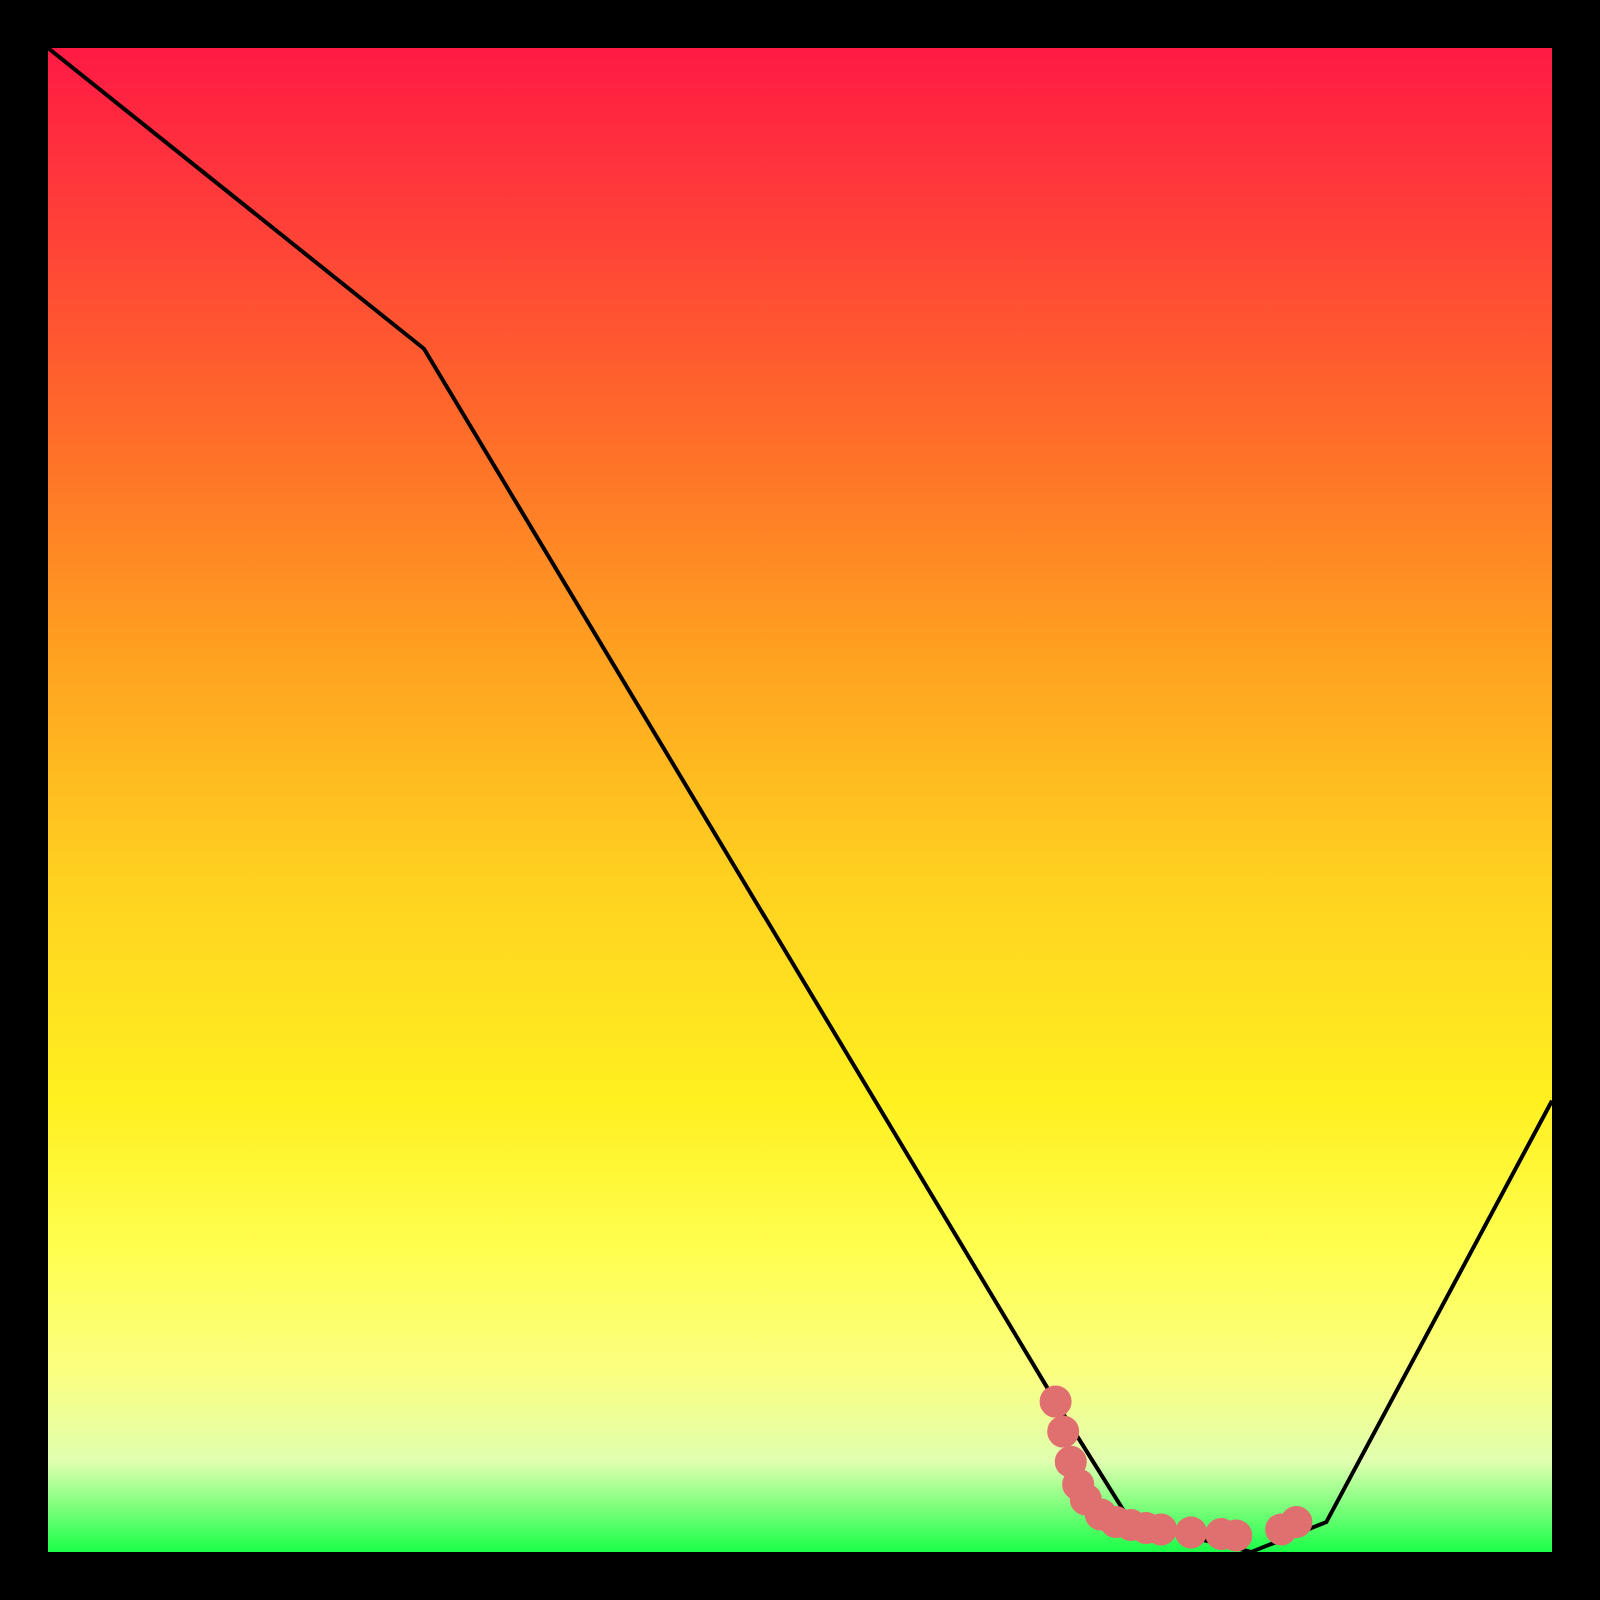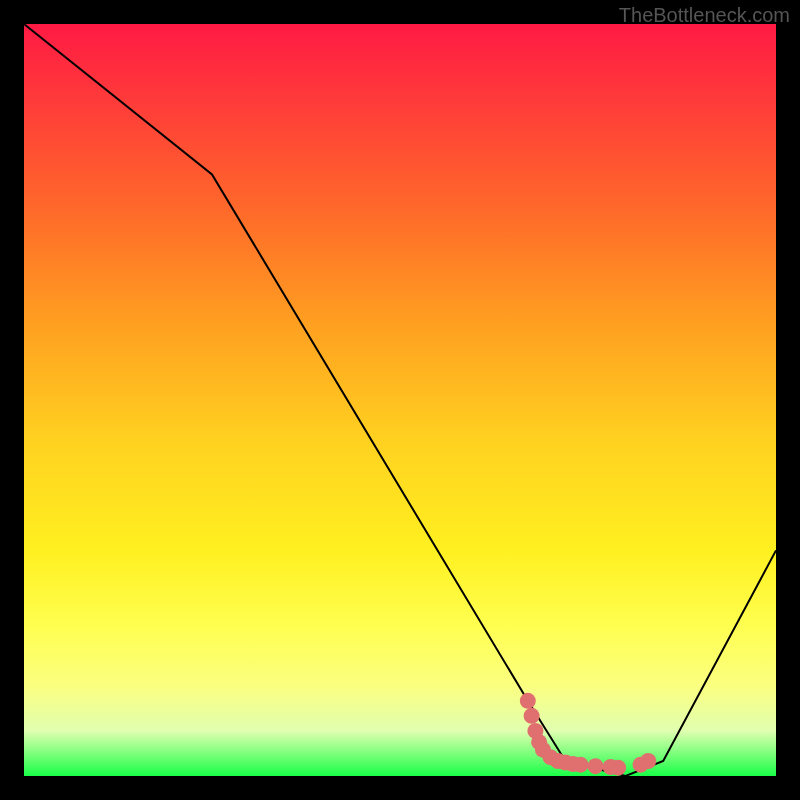--- a/index.html
+++ b/index.html
@@ -50,21 +50,20 @@
     top: 24px;
     width: 752px;
     height: 752px;
     overflow: visible;
   }
 </style>
 </head>
 <body>
 
 <div class="chart-container">
-  <div class="watermark">TheBottleneck.com</div>
   <div class="plot-area"></div>
   <svg class="overlay" viewBox="0 0 752 752">
     <g id="curve-group">
         <path d="M0.0 0.0 L188.0 150.4 L503.8 676.8 L541.4 737.0 L601.6 752.0 L639.2 737.0 L752.0 526.4" fill="none" stroke="#000" stroke-width="2"></path>
       </g>
     <g id="scatter-group">
         <circle cx="503.8" cy="676.8" r="8" fill="#e07070"></circle>
         <circle cx="507.6" cy="691.8" r="8" fill="#e07070"></circle>
         <circle cx="511.4" cy="706.9" r="8" fill="#e07070"></circle>
         <circle cx="515.1" cy="718.2" r="8" fill="#e07070"></circle>

